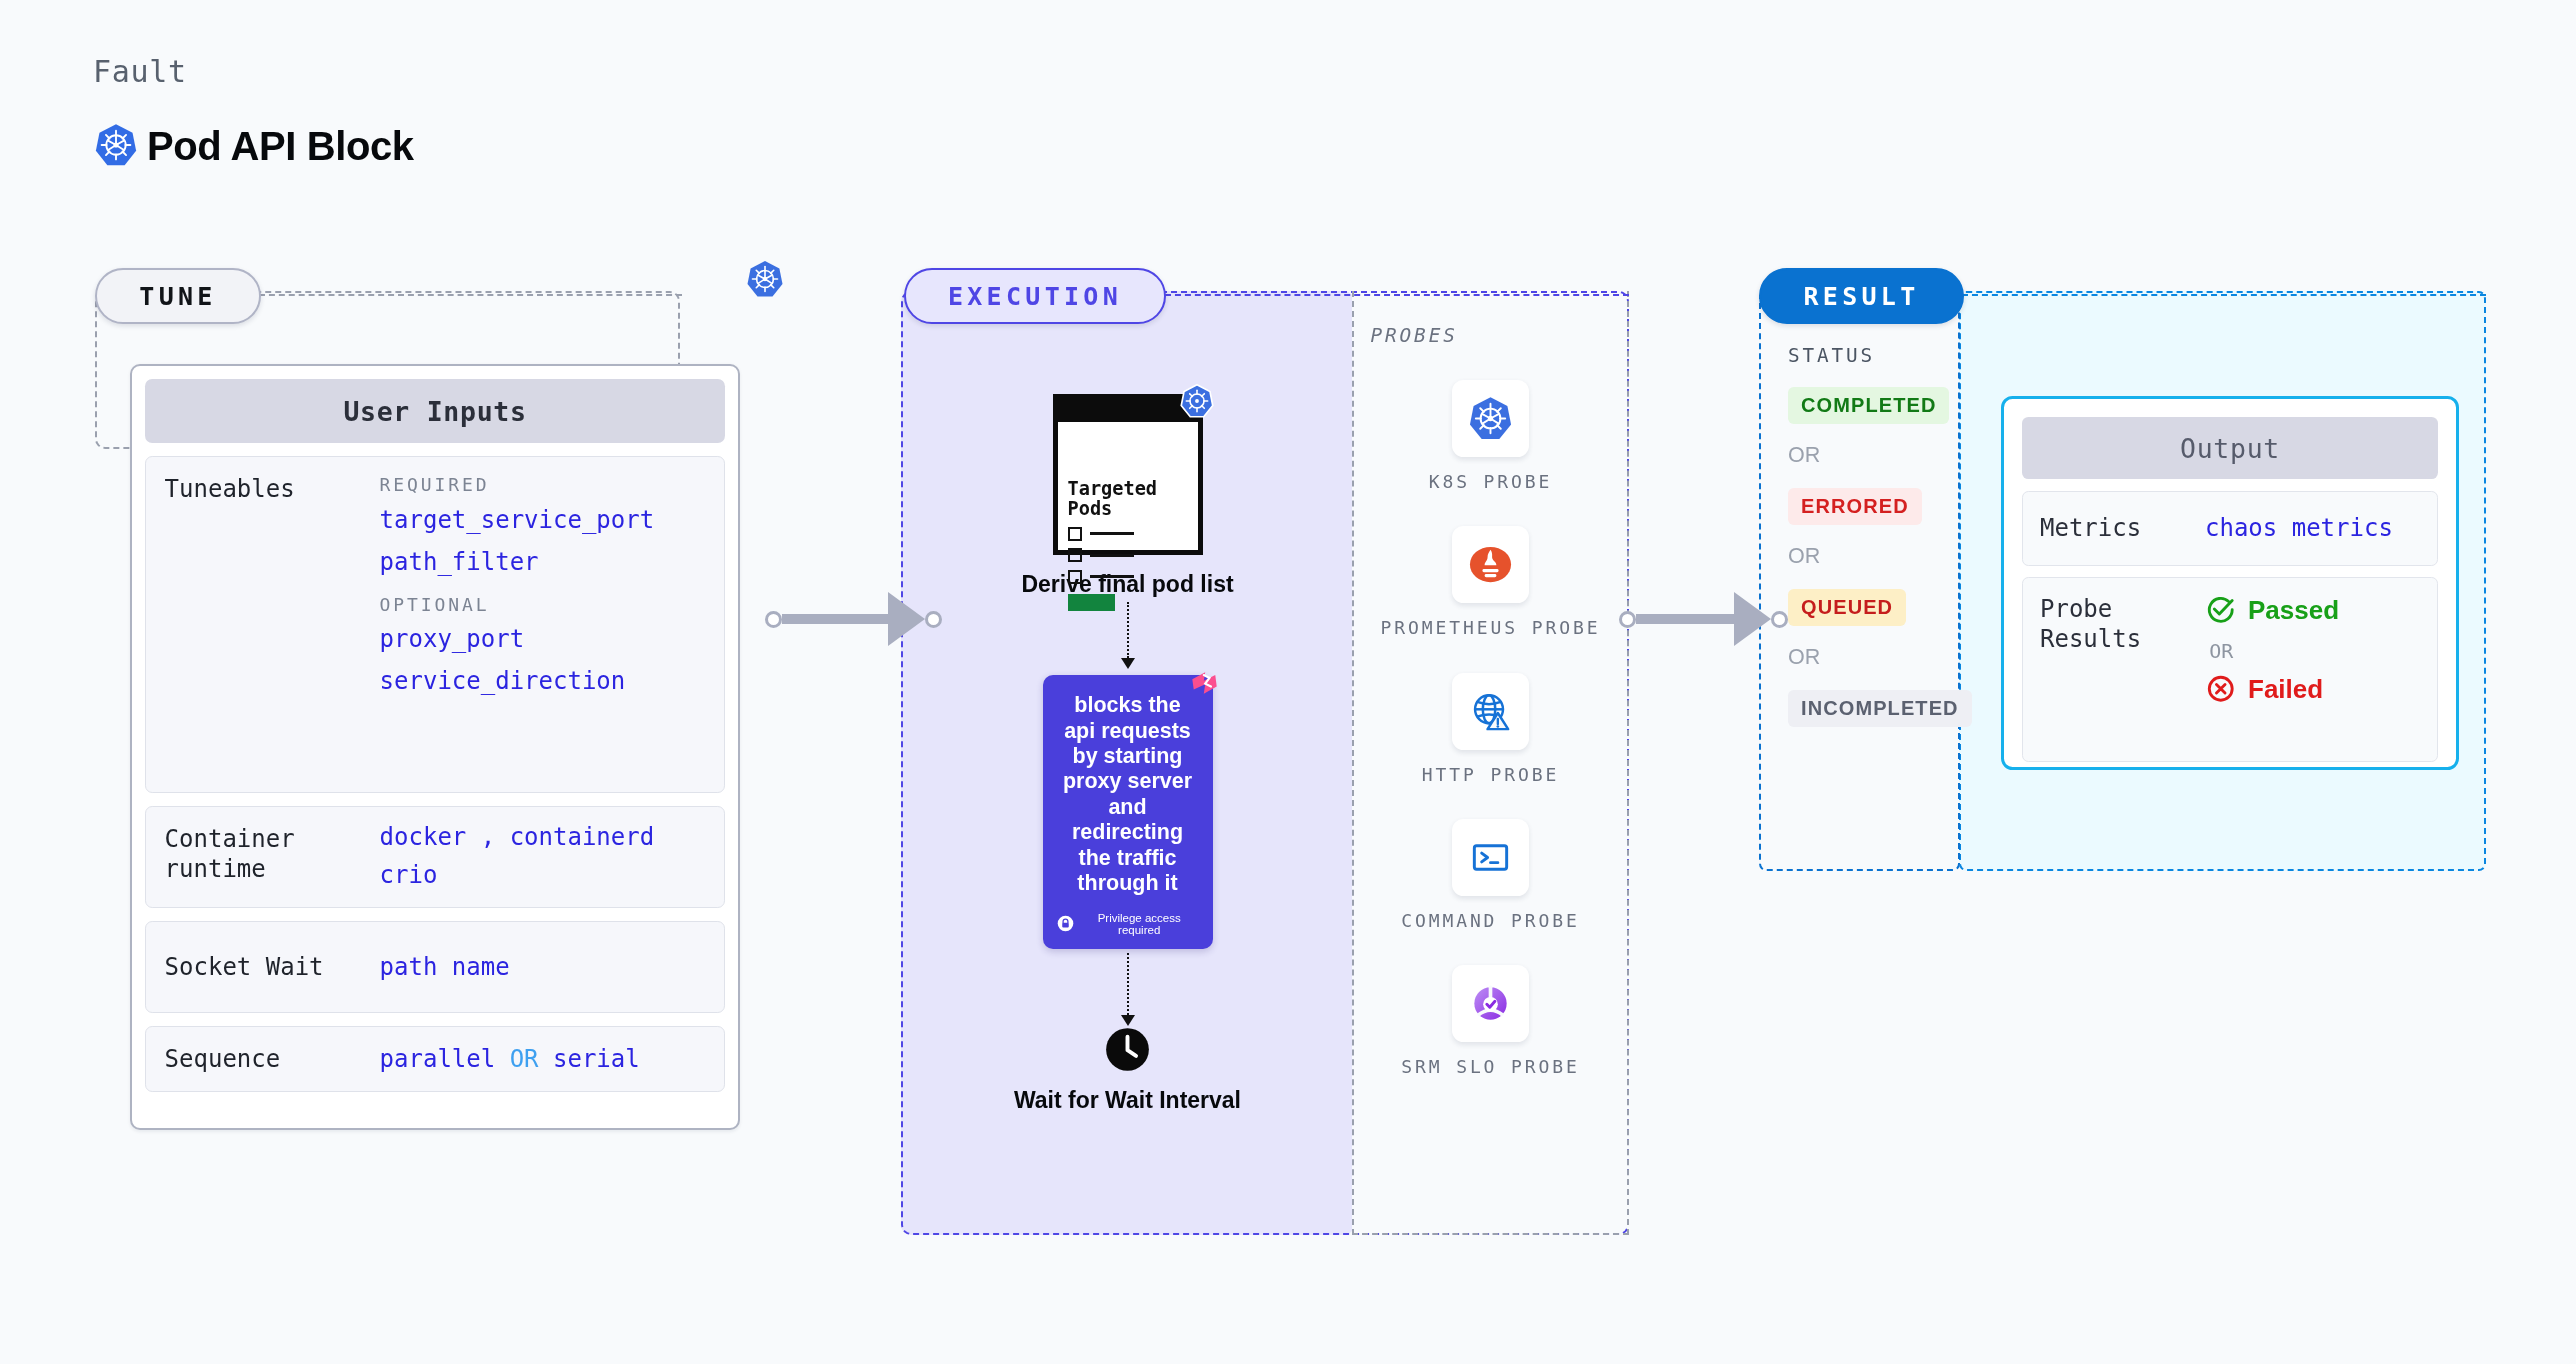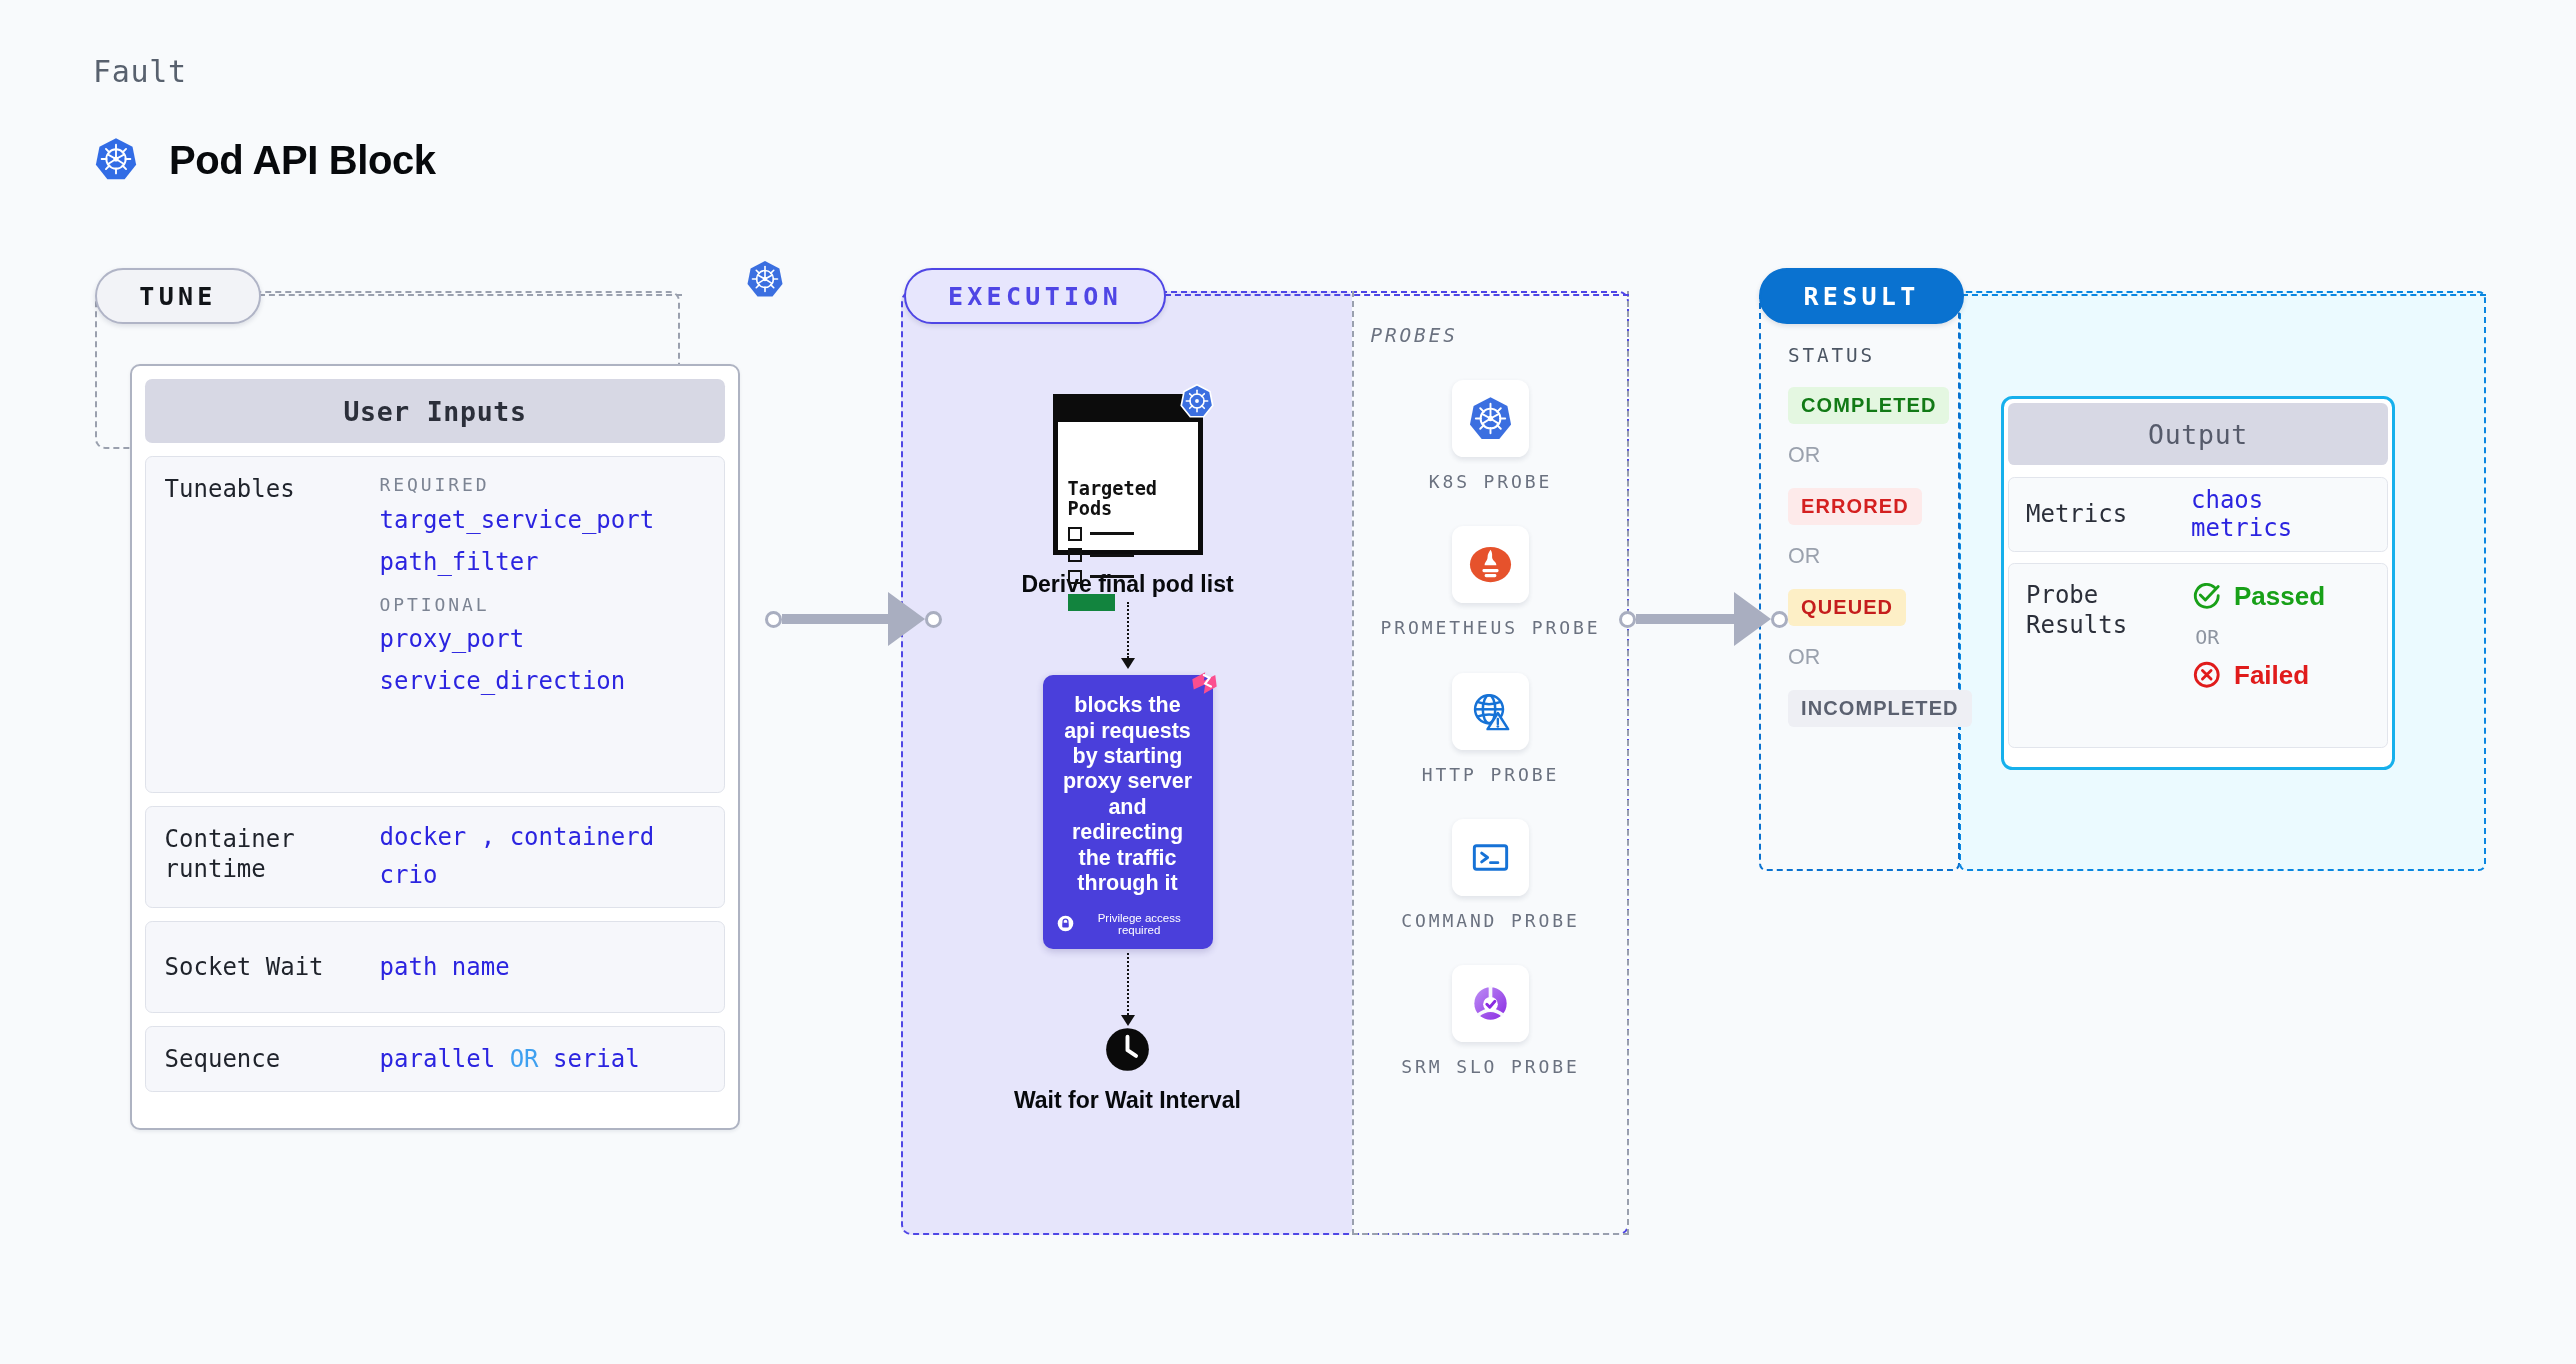--- a/index.html
+++ b/index.html
@@ -11,21 +11,21 @@
     overflow:hidden;
   }
   .mono{font-family:"DejaVu Sans Mono","Liberation Mono",monospace;}
 
   
   #fault-label{
     position:absolute;left:93px;top:54px;
     font-family:"DejaVu Sans Mono","Liberation Mono",monospace;
     font-size:30px;color:#58616e;letter-spacing:0.7px;
   }
-  #fault-title-row{position:absolute;left:93px;top:136px;display:flex;align-items:center;gap:30px;}
+  #fault-title-row{position:absolute;left:93px;top:122px;display:flex;align-items:center;gap:8px;}
   #fault-title{
     font-size:40px;font-weight:700;color:#07090c;letter-spacing:-0.4px;
     font-family:"Liberation Sans",sans-serif;
   }
 
   
   .panel-pill{
     position:absolute;display:flex;align-items:center;justify-content:center;
     border-radius:716px;font-family:"DejaVu Sans Mono","Liberation Mono",monospace;
     font-weight:700;letter-spacing:4.3px;font-size:25px;z-index:6;
@@ -199,23 +199,23 @@
     display:inline-block;margin-top:20px;padding:7.2px 13px;border-radius:5.7px;
     font-size:20px;font-weight:700;letter-spacing:1.1px;
   }
   .or-text{
     margin-top:18.6px;font-size:21.5px;color:#9aa1ad;
     font-family:"Liberation Sans",sans-serif;
   }
 
   
   #output-card{
-    position:absolute;left:2001px;top:396px;width:394px;height:374px;
+    position:absolute;left:2001px;top:396px;width:458px;height:374px;
     background:#ffffff;border:3.6px solid #16b0ec;border-radius:11.5px;
-    box-sizing:border-box;padding:4px;
+    box-sizing:border-box;padding:18px;
   }
   #output-header{
     background:#d7d8e4;border-radius:6.4px;height:62px;
     display:flex;align-items:center;justify-content:center;
     font-family:"DejaVu Sans Mono","Liberation Mono",monospace;
     font-size:26.5px;color:#565b6b;letter-spacing:0.7px;
   }
   .out-row{
     margin-top:11.5px;background:#f8fafc;border:1.4px solid #e2e5ec;border-radius:6.4px;
     box-sizing:border-box;display:flex;padding:15.8px 17px;

